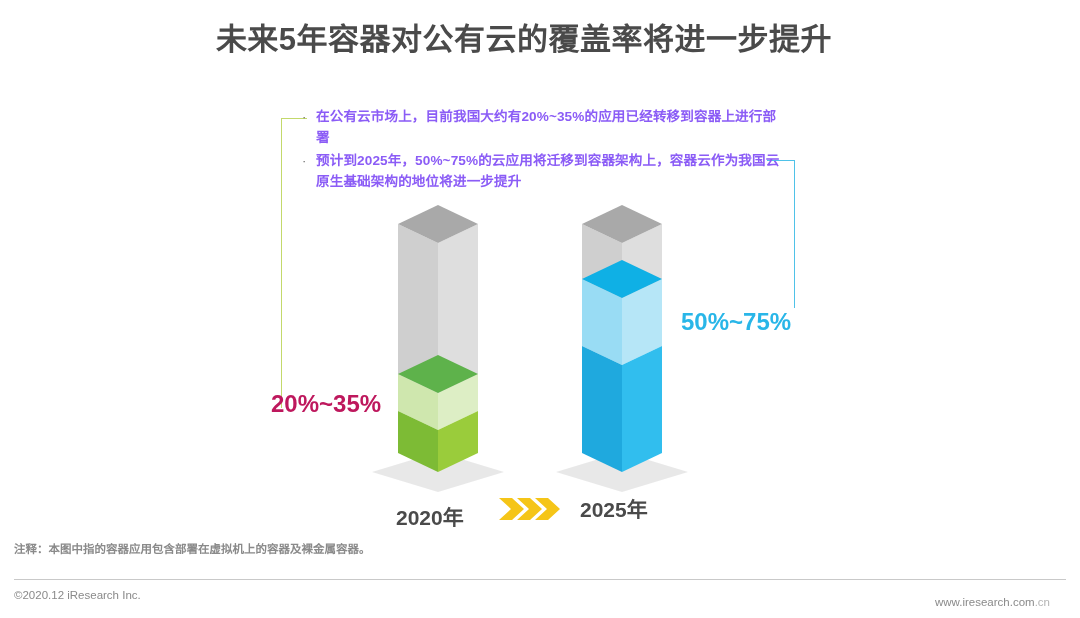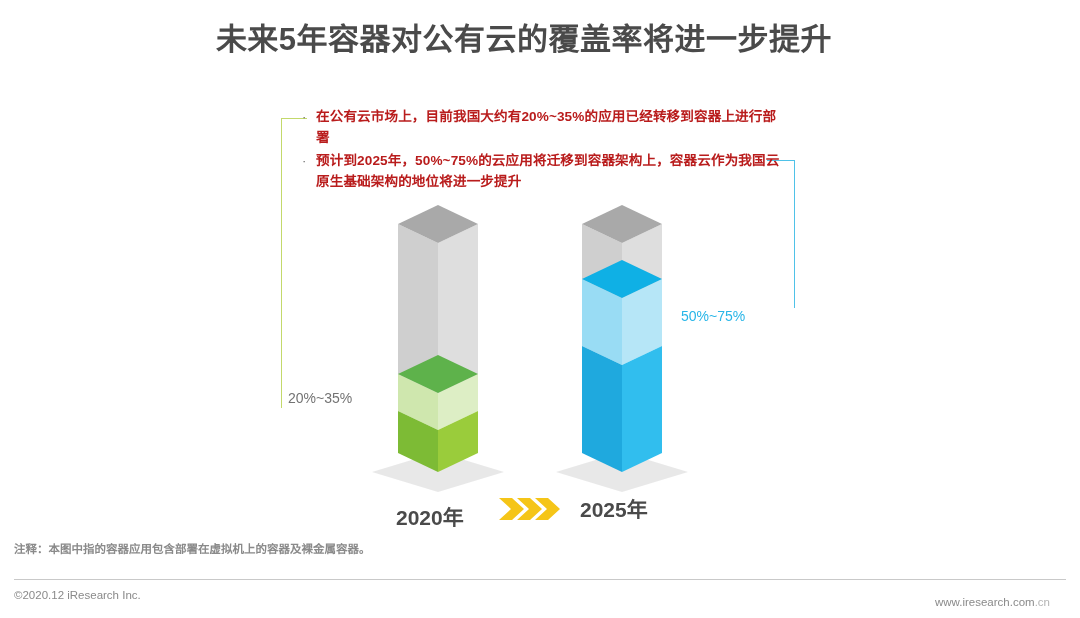--- a/index.html
+++ b/index.html
@@ -42,21 +42,21 @@
     color:#6d6d6d;
     font-size:13px;
     line-height:21px;
     text-align:left;
     padding-left:2px;
   }
   .bullet-text{
     flex:1;
     font-size:13.6px;
     font-weight:bold;
-    color:#b91c1c;
+    color:#8b5cf6;
     line-height:21px;
     letter-spacing:0.1px;
   }
 
   
   .bracket{position:absolute;}
   .bracket .vline{position:absolute;width:1.4px;}
   .bracket .hline{position:absolute;height:1.4px;}
 
   #bracket-green{left:281px;top:118px;width:26px;height:290px;}
@@ -66,26 +66,26 @@
   #bracket-blue{left:767px;top:160px;width:28px;height:148px;}
   #bracket-blue .hline{top:0;left:0;width:28px;background:#4fc2e8;}
   #bracket-blue .vline{top:0;left:26.6px;height:148px;background:#4fc2e8;}
 
   
   .chart{position:absolute;left:0;top:0;width:1080px;height:618px;pointer-events:none;}
 
   
   .range-label{
     position:absolute;
-    font-size:14px;
-    font-weight:normal;
+    font-size:24px;
+    font-weight:bold;
     white-space:nowrap;
     text-align:center;
   }
-  #label-2020{left:288px;top:390px;color:#737373;}
+  #label-2020{left:271px;top:390px;color:#be185d;}
   #label-2025{left:681px;top:308px;color:#29b6e8;}
 
   
   .cat-label{
     position:absolute;
     font-size:21px;
     font-weight:bold;
     color:#4a4a4a;
     white-space:nowrap;
   }

